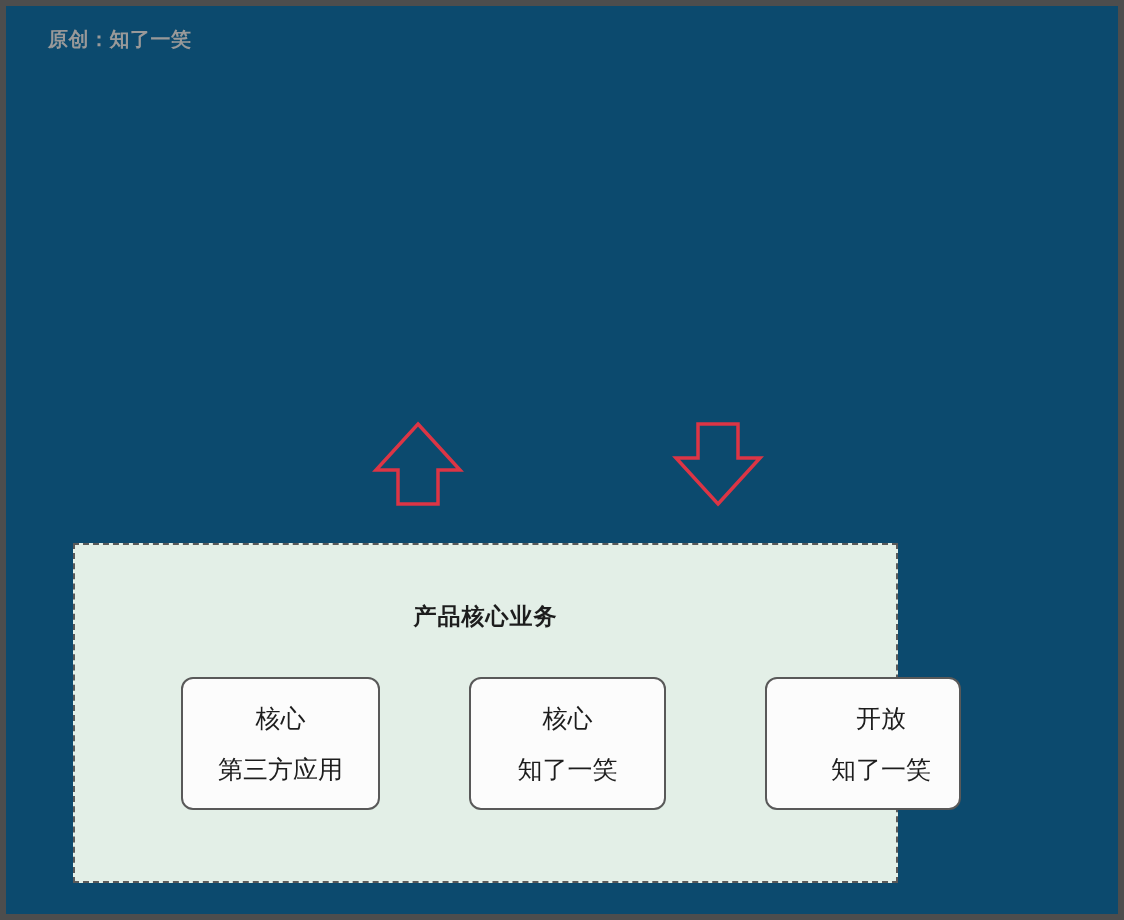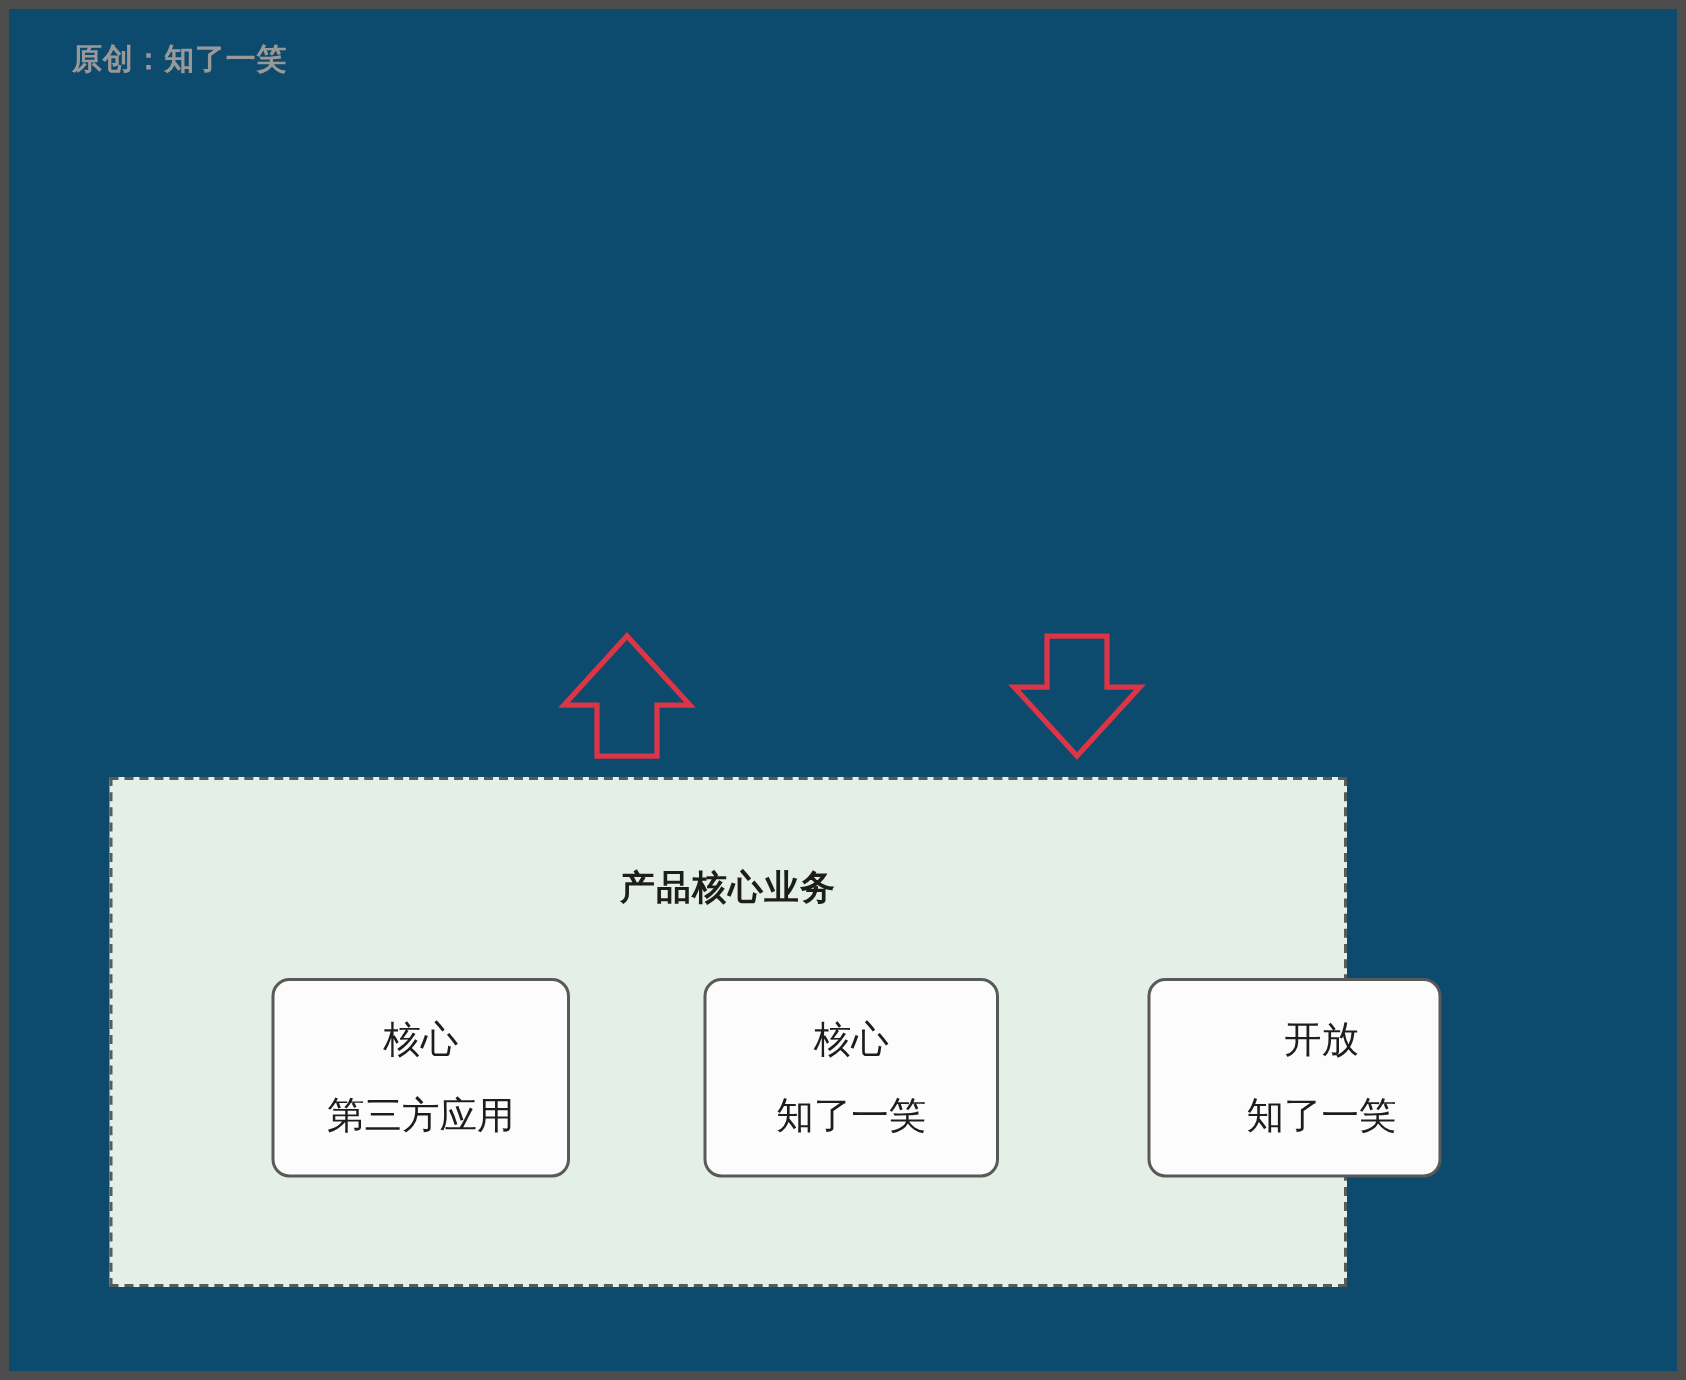--- a/index.html
+++ b/index.html
@@ -44,21 +44,21 @@
   }
   #panel-third-party {
     left: 67px;
     top: 54px;
     width: 975px;
     height: 344px;
     background: #e6f1d4;
   }
   #panel-core {
     left: 67px;
-    top: 512px;
+    top: 537px;
     width: 825px;
     height: 340px;
     background: #e3efe7;
   }
 
   .panel-title {
     position: absolute;
     left: 0;
     width: 100%;
     text-align: center;

